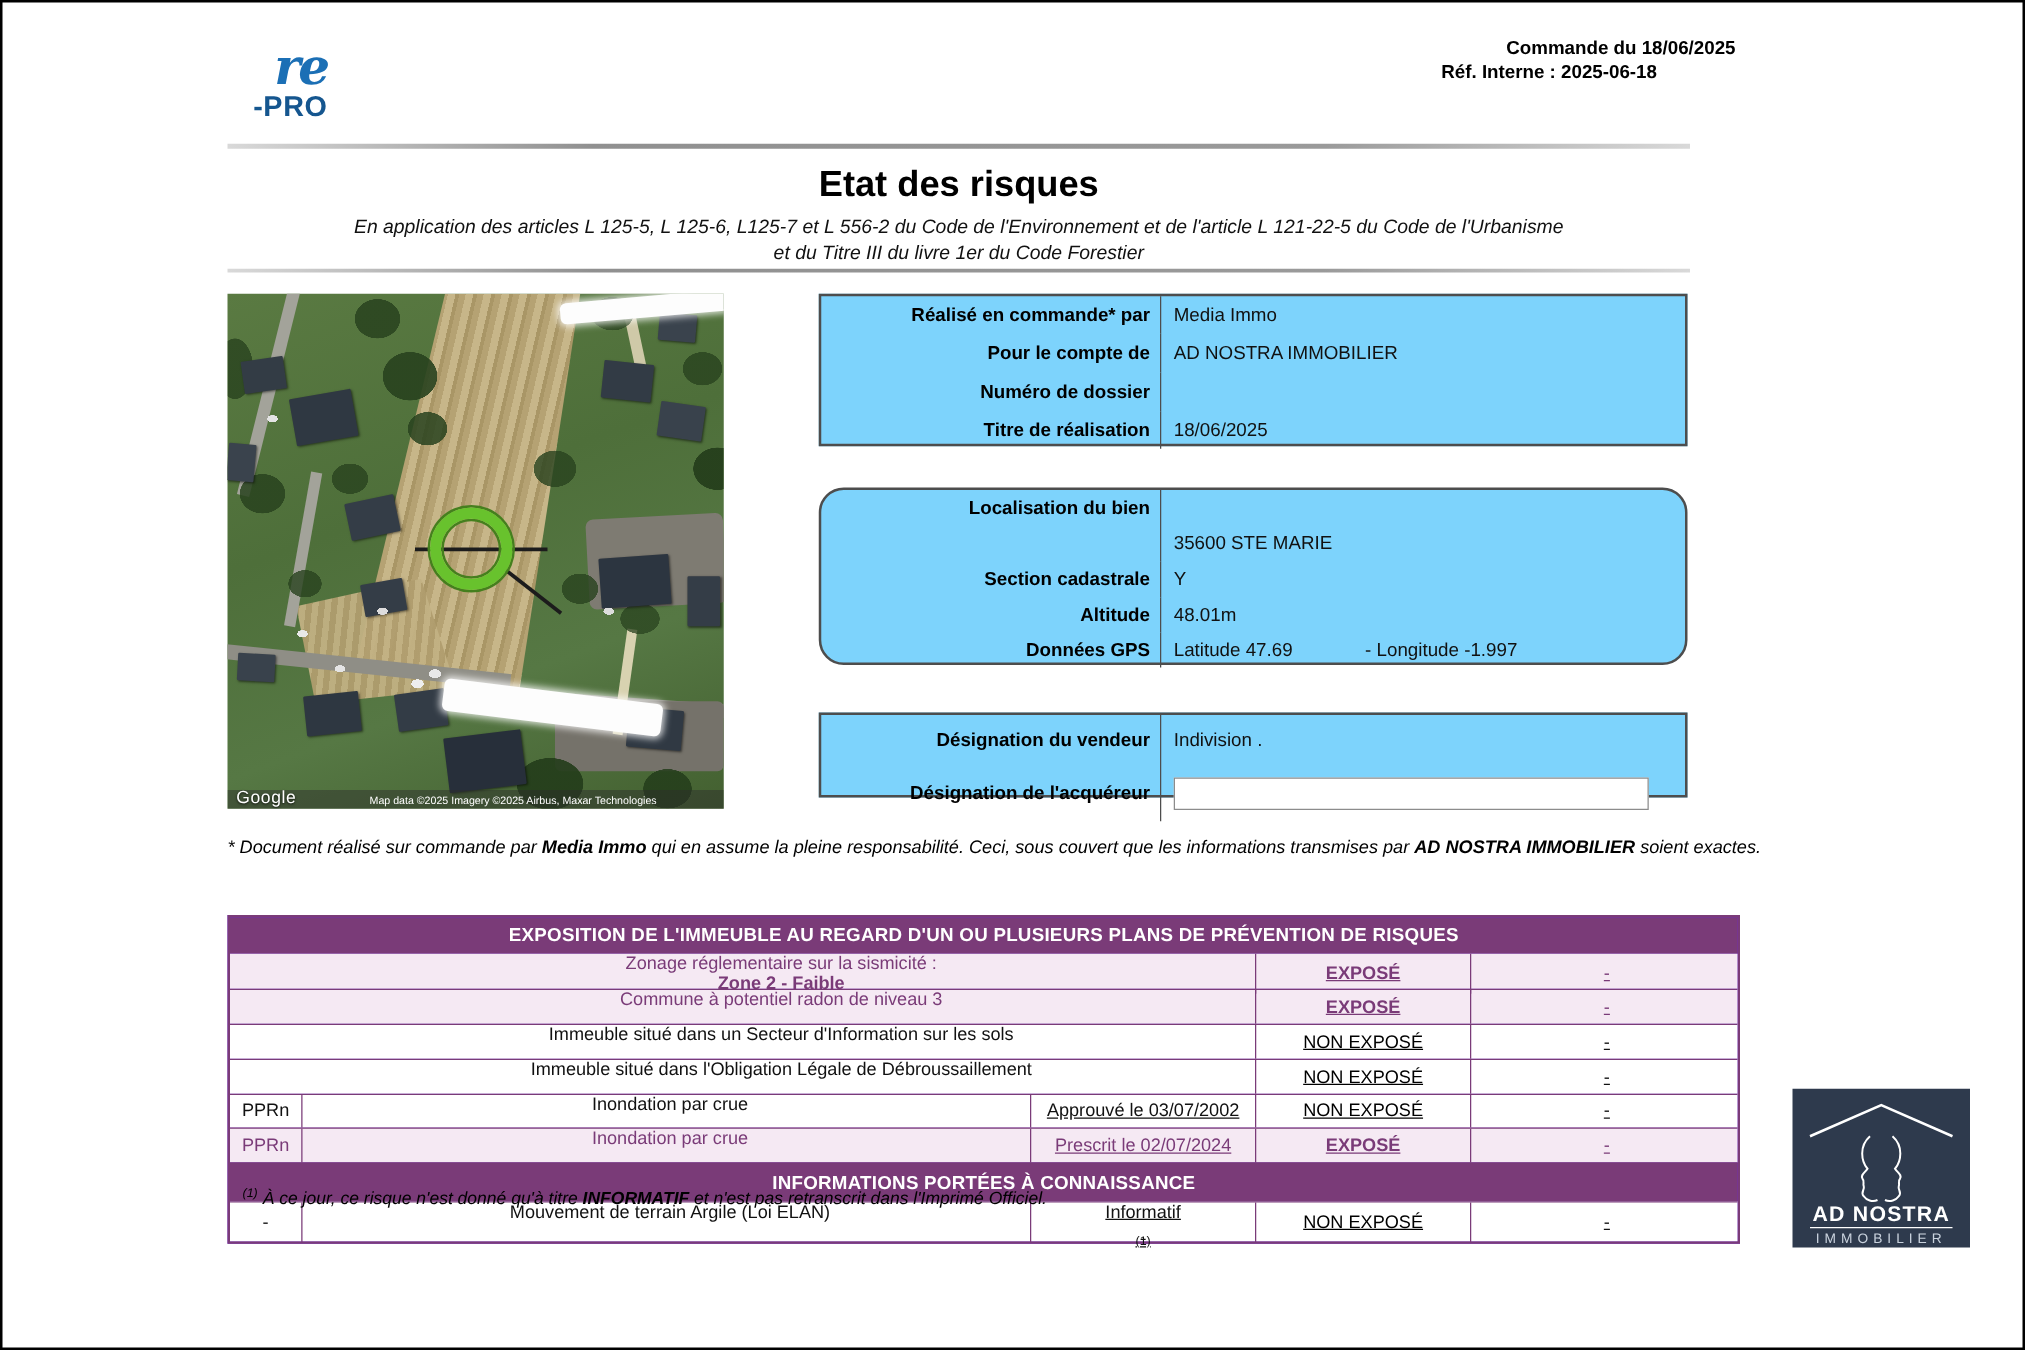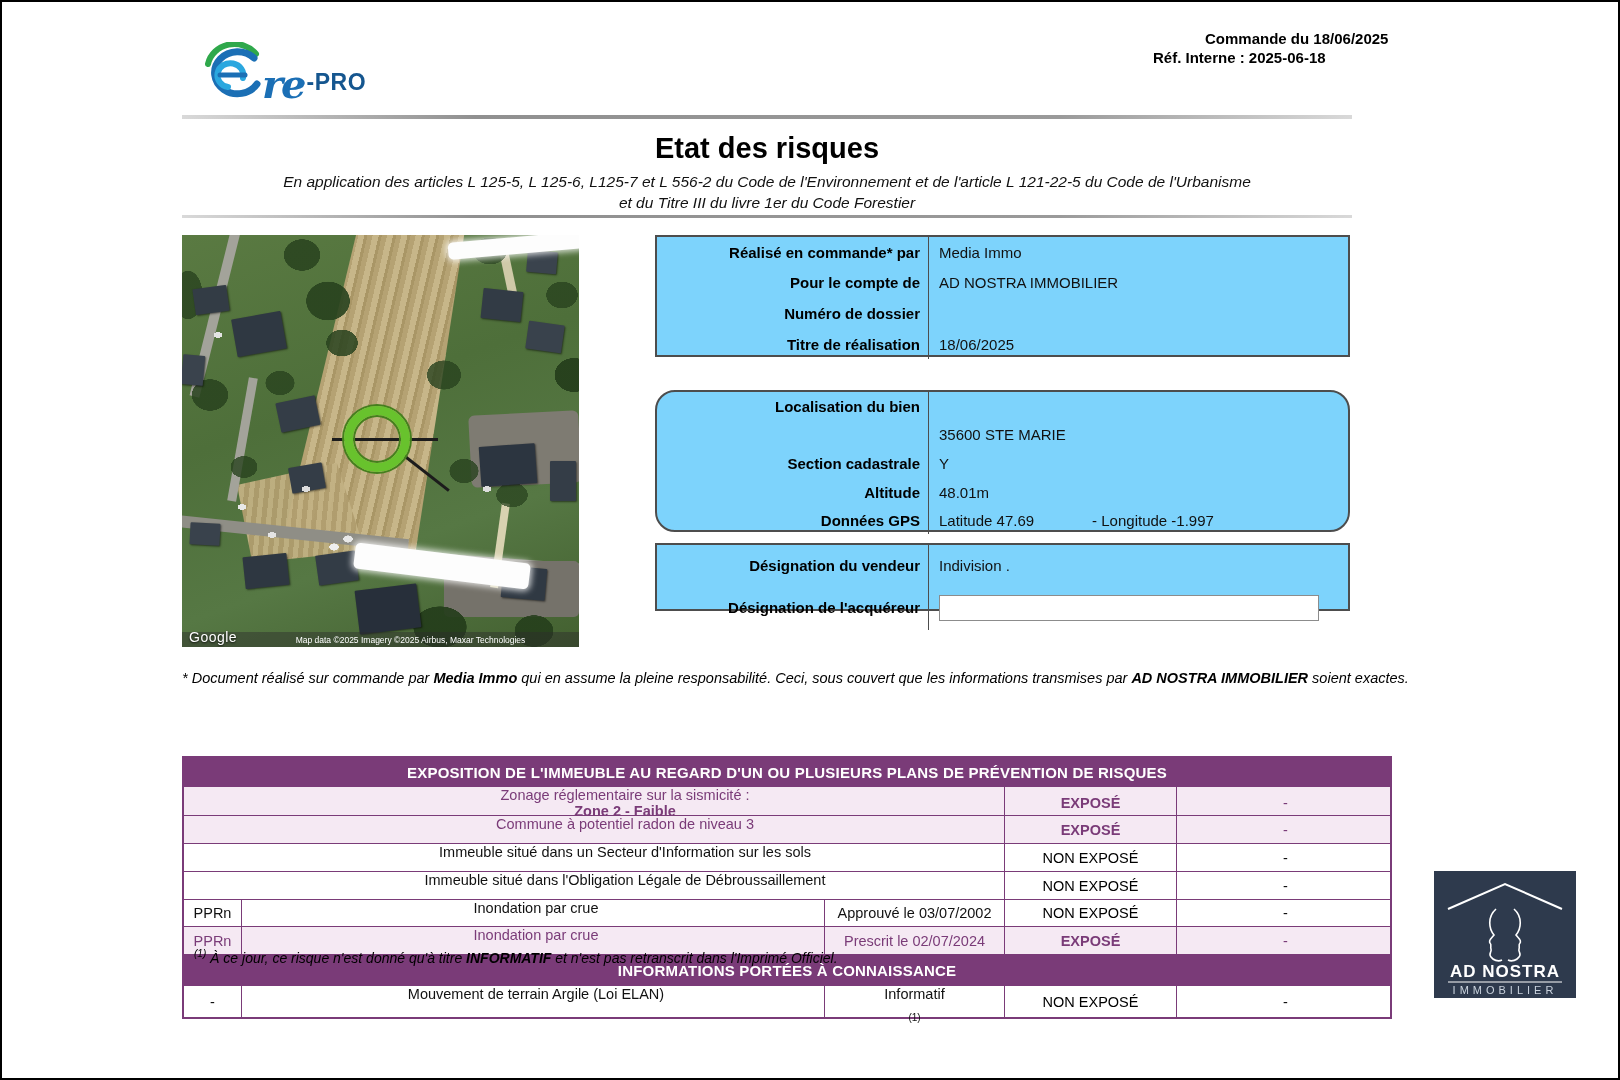--- a/index.html
+++ b/index.html
@@ -3,21 +3,21 @@
 <meta charset="utf-8">
 <style>
   * { margin:0; padding:0; box-sizing:border-box; }
   html,body { background:#e8e8e8; }
   body { font-family:"Liberation Sans", sans-serif; }
   #page {
     position:relative; width:1620px; height:1080px; background:#fff;
     border:2px solid #000; overflow:hidden; margin:0 auto;
   }
   
-  #brand { position:absolute; left:196px; top:34px; height:66px; display:flex; align-items:flex-end; }
+  #brand { position:absolute; left:196px; top:34px; height:66px; display:flex; align-items:flex-end;flex-direction:column; }
   #brand .script { font-family:"DejaVu Serif", serif; font-style:italic; font-weight:bold;
     font-size:40px; color:#1b6fb5; line-height:0.9; letter-spacing:-2px; }
   #brand .suffix { font-size:23px; font-weight:bold; color:#15568f; margin-left:2px; padding-bottom:6px; letter-spacing:0.5px;}
   #hdr-right { position:absolute; left:1115px; top:27px; font-size:15px; font-weight:bold; color:#000; line-height:19px;margin-left:36px; }
   #hdr-right .l1 { margin-left:52px; }
   .rule { position:absolute; left:180px; width:1170px; background:linear-gradient(to right,#d9d9d9,#909090 25%,#9a9a9a 75%,#d9d9d9); }
   #rule1 { top:113px; height:4px; }
   #rule2 { top:213px; height:3px; }
   
   #title-wrap { position:absolute; left:180px; top:130px; width:1170px; text-align:center; color:#000; }
@@ -50,32 +50,32 @@
   #gattr { left:0; bottom:0; width:397px; height:15px; background:rgba(45,45,45,.45);
     color:#fff; font-size:8.5px; display:flex; align-items:center; justify-content:center; padding-left:60px; }
   #glogo { left:7px; bottom:2px; color:#fff; font-size:14px; font-weight:normal; letter-spacing:0.5px;
     text-shadow:0 1px 2px rgba(0,0,0,.8); }
   
   #buyer-box { width:380px; height:26px; border:1px solid #8c8c8c; background:#fff; margin-right:22px; }
   
   .note { position:absolute; left:180px; width:1245px; font-style:italic; font-size:14.5px; color:#000; line-height:20px; }
   .note b { font-weight:bold; }
   
-  #risk { position:absolute; left:180px; top:730px; width:1210px; border:2px solid #7a3b78; background:#6d28d9;margin-top:24px; }
+  #risk { position:absolute; left:180px; top:730px; width:1210px; border:2px solid #7a3b78; background:#6d28d9; }
   .phead { background:#7a3b78; color:#fff; font-weight:bold; font-size:15px;
     display:flex; align-items:center; justify-content:center; letter-spacing:0.2px; }
   #risk-h1 { height:29px; }
   #risk-h2 { height:31px; }
   .rrow { display:grid; grid-template-columns:57px 583px 180px 172px 218px; border-top:1px solid #7a3b78; }
   .rrow > div { display:flex; align-items:center; font-size:14.5px;flex-direction:column; }
   .rrow .span3 { grid-column:1 / 4; padding-left:62px; }
   .rrow .code { justify-content:center; }
   .rrow .lbl { padding-left:6px; }
   .rrow .bl { border-left:1px solid #7a3b78; }
-  .rrow .ctr { justify-content:center; }
+  .rrow .ctr { justify-content:center;text-decoration:underline; }
   .pink { background:#f5e9f3; color:#7a3b78; }
   .pink .stat, .pink b { font-weight:bold; color:#7a3b78; }
   .white-row { background:#fff; color:#111; }
   .white-row .stat { font-weight:normal; color:#000; }
   sup { font-size:10px; vertical-align:super; line-height:0; }
   
   #adnostra { position:absolute; left:1432px; top:869px; width:142px; height:127px; background:#2e3a4d; }
 </style>
 </head>
 <body>
@@ -196,21 +196,21 @@
     <div class="val">Y</div>
     <div class="lab">Altitude</div>
     <div class="val">48.01m</div>
     <div class="lab">Données GPS</div>
     <div class="val">
       <span>Latitude 47.69</span>
       <span style="margin-left:58px;">- Longitude -1.997</span>
     </div>
   </div>
 
-  <div class="itable" style="top:541px;height:68px;grid-template-rows:40px 45px;">
+  <div class="itable" style="top:568px;height:68px;grid-template-rows:40px 45px;">
     <div class="lab">Désignation du vendeur</div>
     <div class="val">Indivision .</div>
     <div class="lab">Désignation de l'acquéreur</div>
     <div class="val" style="justify-content:flex-start;">
       <div id="buyer-box"></div>
     </div>
   </div>
 
   <div class="note" style="top:666px;">
     <span>* Document réalisé sur commande par </span><b>Media Immo</b><span> qui en assume la pleine responsabilité. Ceci, sous couvert que les informations transmises par </span><b>AD NOSTRA IMMOBILIER</b><span> soient exactes.</span>

